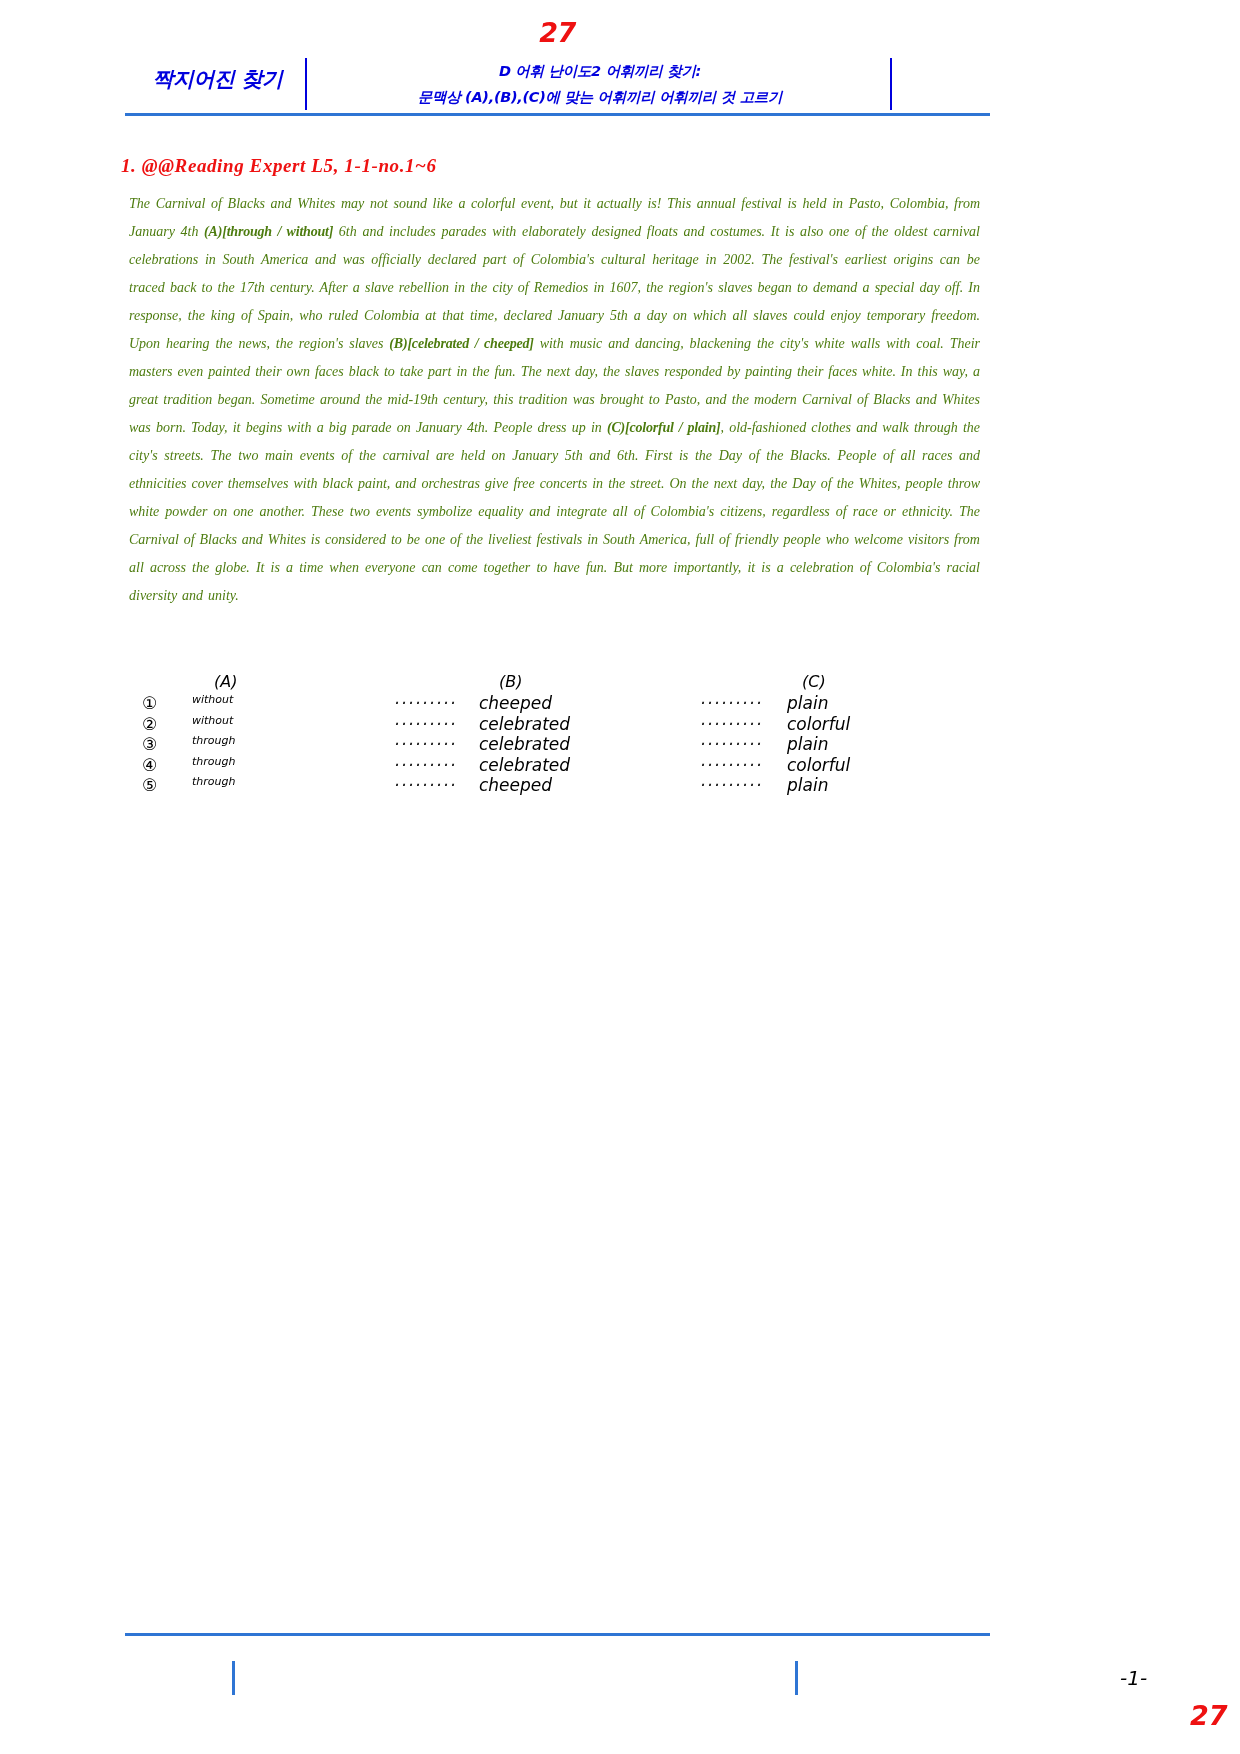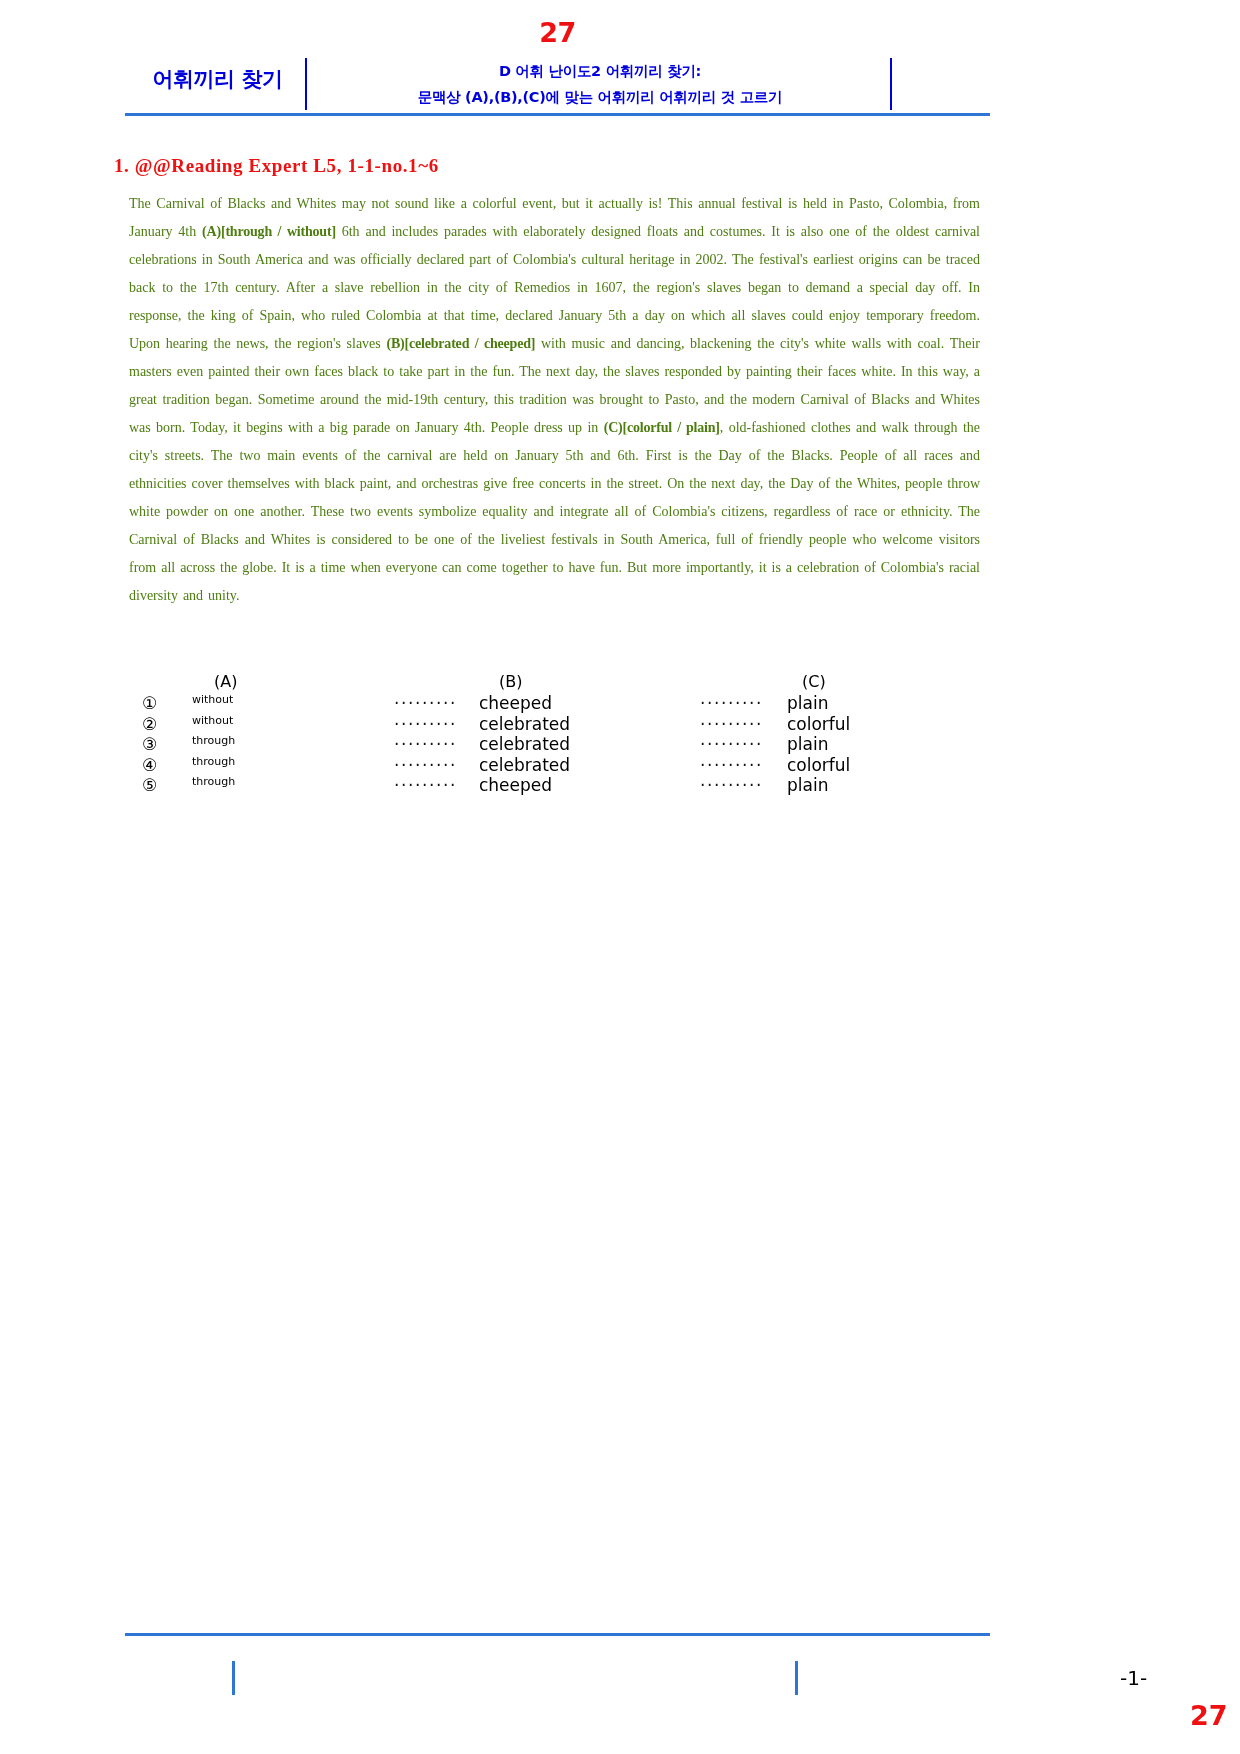--- a/index.html
+++ b/index.html
@@ -14,20 +14,21 @@
     font-family: "Liberation Serif", "DejaVu Serif", serif;
     color: #000000;
     overflow: hidden;
   }
 
   .page {
     position: absolute;
     left: 0; top: 0;
     width: 1236px;
     height: 1754px;
+    font-style: italic;
   }
 
   
   .header-zone {
     position: absolute;
     left: 125px;
     top: 18px;
     width: 865px;
     height: 95px;
   }
@@ -94,21 +95,21 @@
     left: 125px;
     top: 113px;
     width: 865px;
     height: 3px;
     background: #2e75d4;
   }
 
   
   .q-title {
     position: absolute;
-    left: 114px;
+    left: 121px;
     top: 155px;
     color: #ee1111;
     font-family: "Liberation Serif", "DejaVu Serif", serif;
     font-weight: bold;
     font-size: 19px;
     letter-spacing: 0.6px;
     white-space: nowrap;
   }
 
   
@@ -207,21 +208,21 @@
 </head>
 <body>
 
 <div class="page">
 
   <div class="header-zone">
 
     <div class="page-num-top">27</div>
 
     <div class="header-row">
-      <div class="header-left-title">어휘끼리 찾기</div>
+      <div class="header-left-title">짝지어진 찾기</div>
 
       <div class="hdr-divider d1"></div>
 
       <div class="header-center">
         <span class="hl">D 어휘 난이도2 어휘끼리 찾기:</span>
         <span class="hl">문맥상 (A),(B),(C)에 맞는 어휘끼리 어휘끼리 것 고르기</span>
       </div>
 
       <div class="hdr-divider d2"></div>
     </div>

